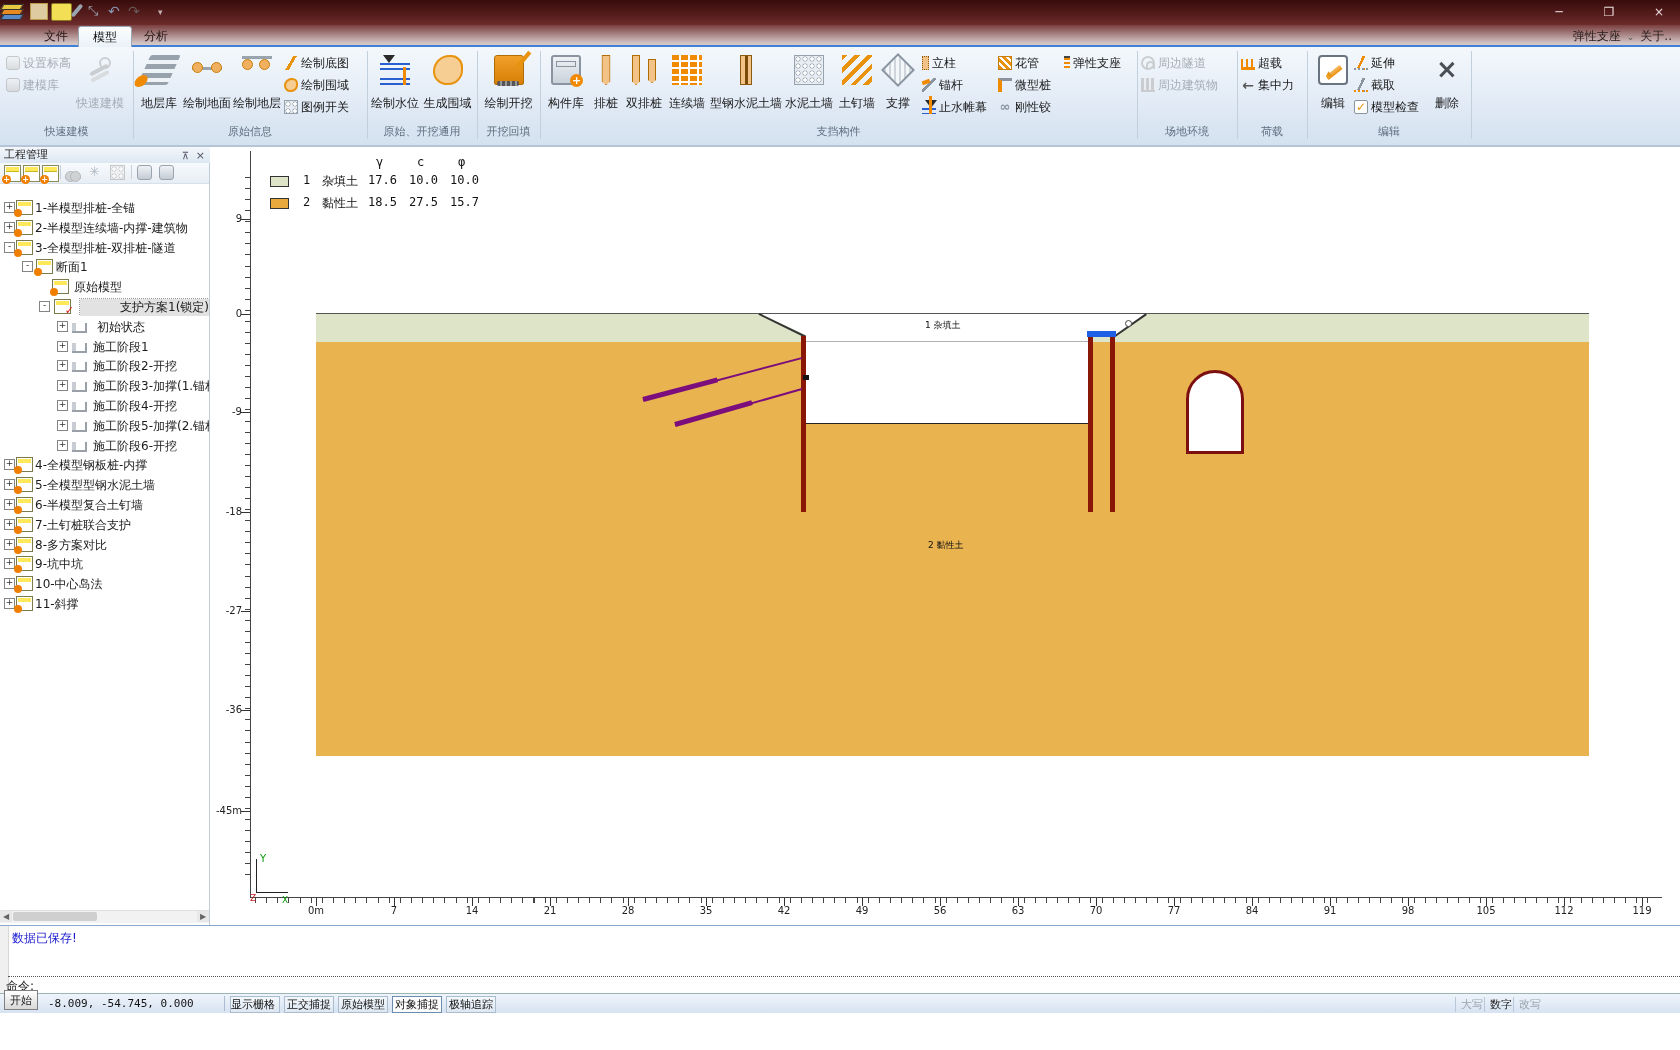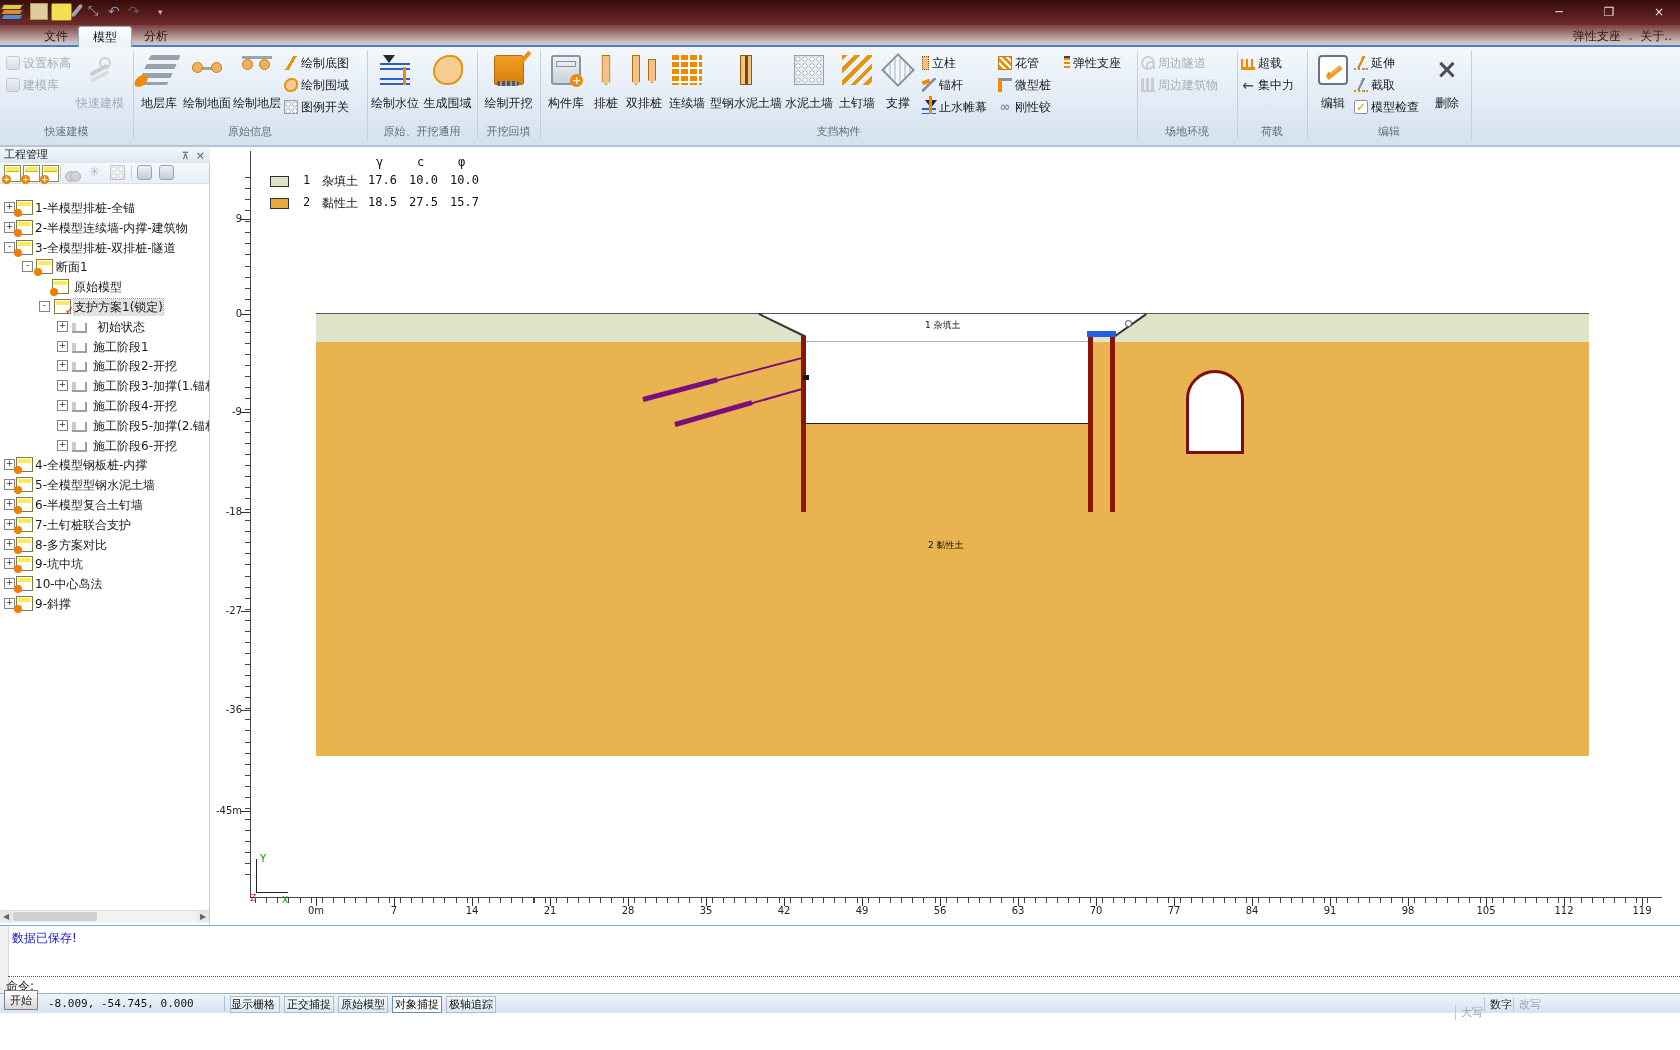--- a/index.html
+++ b/index.html
@@ -356,21 +356,21 @@
         <div class="titem proj" style="left: 36px;"></div>
         <div class="txt" style="left: 56px; text-align: right;">断面1</div>
       </div>
       <div class="tree-row" style="top: 92.2px;">
         <div class="titem model" style="left: 52px;"></div>
         <div class="txt" style="left: 74px;">原始模型</div>
       </div>
       <div class="tree-row sel" style="top: 112px;">
         <div class="expander" style="left: 39px;">-</div>
         <div class="titem scheme" style="left: 54px;"></div>
-        <div class="txt" style="left: 74px;">支护方案1(锁定)</div>
+        <div class="txt" style="left: 80px; padding-left: 40px;">支护方案1(锁定)</div>
       </div>
       <div class="tree-row" style="top: 131.8px;">
         <div class="expander" style="left: 57px;">+</div>
         <div class="titem stage" style="left: 72px;"></div>
         <div class="txt" style="left: 97px;">初始状态</div>
       </div>
       <div class="tree-row" style="top: 151.6px;">
         <div class="expander" style="left: 57px;">+</div>
         <div class="titem stage" style="left: 72px;"></div>
         <div class="txt" style="left: 93px;">施工阶段1</div>
@@ -431,21 +431,21 @@
         <div class="txt" style="left: 35px;">9-坑中坑</div>
       </div>
       <div class="tree-row" style="top: 389.2px;">
         <div class="expander" style="left: 4px;">+</div>
         <div class="titem proj" style="left: 16px;"></div>
         <div class="txt" style="left: 35px;">10-中心岛法</div>
       </div>
       <div class="tree-row" style="top: 409px;">
         <div class="expander" style="left: 4px;">+</div>
         <div class="titem proj" style="left: 16px;"></div>
-        <div class="txt" style="left: 35px;">9-斜撑</div>
+        <div class="txt" style="left: 35px;">11-斜撑</div>
       </div>
     </div>
   <div class="abs" id="panel-hscroll">
     <span class="scr-arrow" style="left:0">◀</span>
     <span class="scr-arrow" style="right:0">▶</span>
     <span id="scr-thumb"></span>
   </div>
 </div>
 
 <div class="abs" id="canvas">
@@ -575,17 +575,17 @@
   <div class="abs" style="left:48px;top:3px;font-size:11px;color:#111;font-family:'DejaVu Sans Mono','Liberation Mono',monospace">-8.009, -54.745, 0.000</div>
   <div class="abs" style="left:224px;top:2px;width:1px;height:15px;background:#aabccd"></div>
   <div id="snap-buttons">
       <div style="position: absolute; left: 230px; top: 2px; width: 48px; height: 15px; font-size: 11px; text-align: left; line-height: 15px; color: rgb(17, 17, 17); background: linear-gradient(rgb(244, 248, 252), rgb(221, 231, 242)); border: 1px solid rgb(170, 188, 205);">显示栅格</div>
       <div style="position: absolute; left: 284px; top: 2px; width: 48px; height: 15px; font-size: 11px; text-align: center; line-height: 15px; color: rgb(17, 17, 17); background: linear-gradient(rgb(244, 248, 252), rgb(221, 231, 242)); border: 1px solid rgb(170, 188, 205);">正交捕捉</div>
       <div style="position: absolute; left: 338px; top: 2px; width: 48px; height: 15px; font-size: 11px; text-align: center; line-height: 15px; color: rgb(17, 17, 17); background: linear-gradient(rgb(244, 248, 252), rgb(221, 231, 242)); border: 1px solid rgb(170, 188, 205);">原始模型</div>
       <div style="position: absolute; left: 392px; top: 2px; width: 48px; height: 15px; font-size: 11px; text-align: center; line-height: 15px; color: rgb(17, 17, 17); background: rgb(253, 253, 253); border: 1px solid rgb(106, 140, 176);">对象捕捉</div>
       <div style="position: absolute; left: 446px; top: 2px; width: 48px; height: 15px; font-size: 11px; text-align: center; line-height: 15px; color: rgb(17, 17, 17); background: linear-gradient(rgb(244, 248, 252), rgb(221, 231, 242)); border: 1px solid rgb(170, 188, 205);">极轴追踪</div>
     </div>
   <div id="key-indicators">
-      <div style="position: absolute; left: 1455px; top: 3px; font-size: 11px; color: rgb(154, 165, 174); border-left: 1px solid rgb(184, 200, 214); padding-left: 5px; margin-top: 8px;">大写</div>
+      <div style="position: absolute; left: 1455px; top: 3px; font-size: 11px; color: rgb(154, 165, 174); border-left: 1px solid rgb(184, 200, 214); padding-left: 5px;">大写</div>
       <div style="position: absolute; left: 1484px; top: 3px; font-size: 11px; color: rgb(34, 34, 34); border-left: 1px solid rgb(184, 200, 214); padding-left: 5px;">数字</div>
       <div style="position: absolute; left: 1513px; top: 3px; font-size: 11px; color: rgb(154, 165, 174); border-left: 1px solid rgb(184, 200, 214); padding-left: 5px;">改写</div>
     </div>
 </div>
 
 </body></html>

